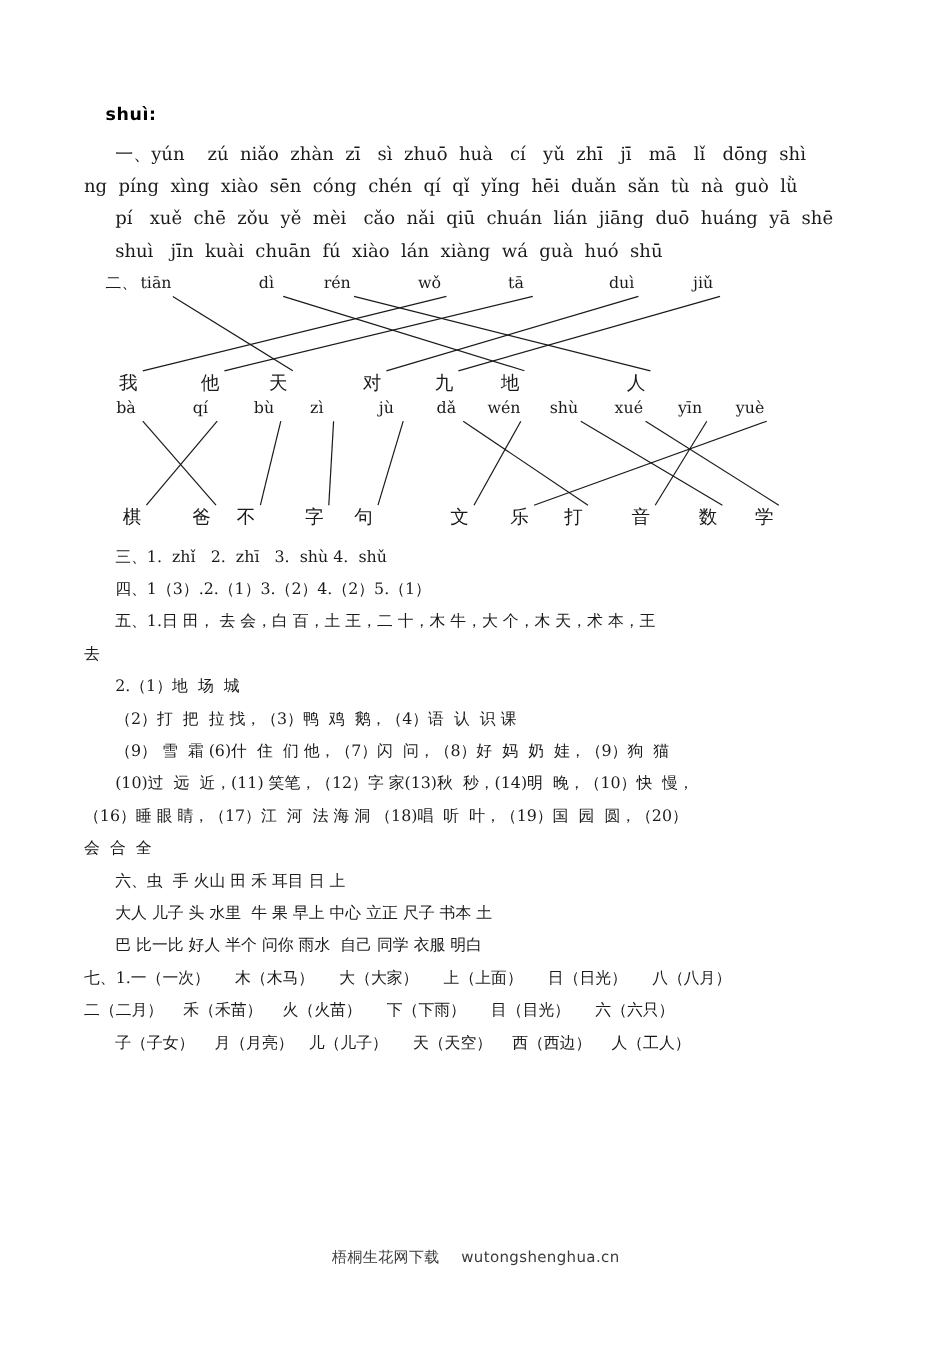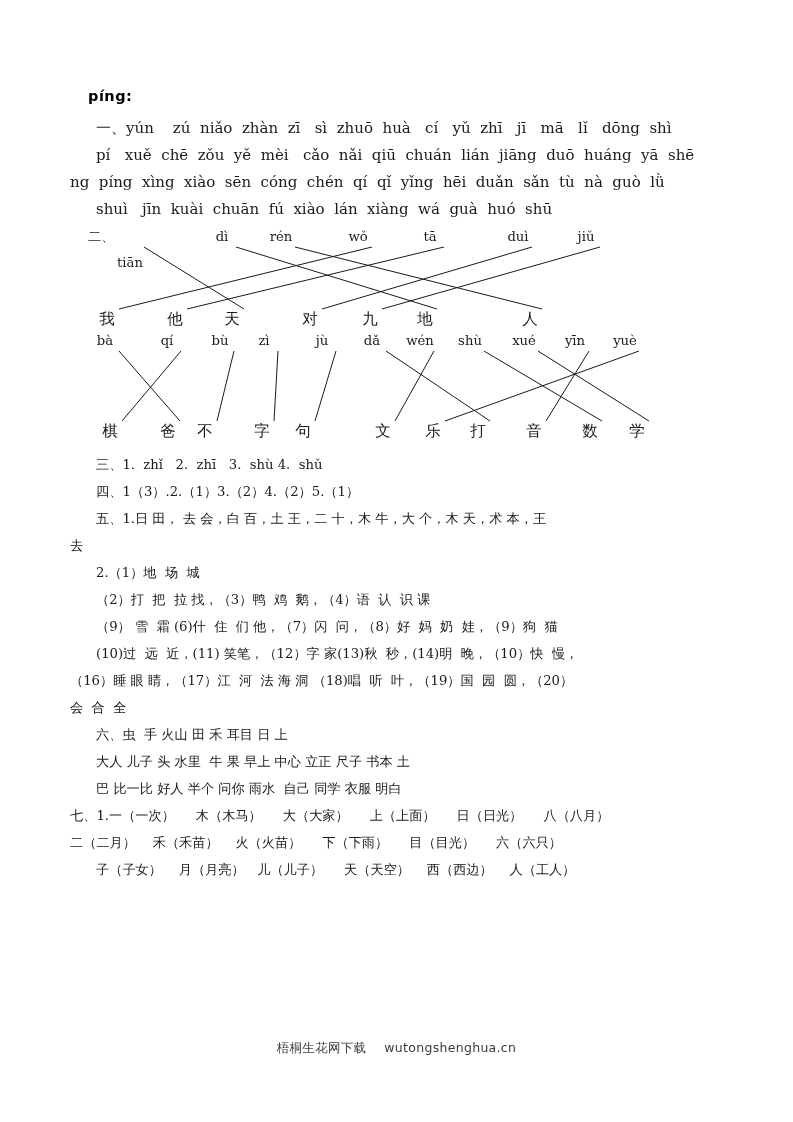--- a/index.html
+++ b/index.html
@@ -98,42 +98,42 @@
     letter-spacing: 0.3px;
   }
   .footer .url { margin-left: 18px; }
 </style>
 </head>
 <body>
 
 <div id="page">
   <div class="content">
 
-    <h1 class="doc-title">píng:</h1>
+    <h1 class="doc-title">shuì:</h1>
 
     <div>
       <div class="pinyin-line indent">一、yún    zú  niǎo  zhàn  zī   sì  zhuō  huà   cí   yǔ  zhī   jī   mā   lǐ   dōng  shì</div>
+      <div class="pinyin-line">ng  píng  xìng  xiào  sēn  cóng  chén  qí  qǐ  yǐng  hēi  duǎn  sǎn  tù  nà  guò  lǜ</div>
       <div class="pinyin-line indent">pí   xuě  chē  zǒu  yě  mèi   cǎo  nǎi  qiū  chuán  lián  jiāng  duō  huáng  yā  shē</div>
-      <div class="pinyin-line">ng  píng  xìng  xiào  sēn  cóng  chén  qí  qǐ  yǐng  hēi  duǎn  sǎn  tù  nà  guò  lǜ</div>
       <div class="pinyin-line indent">shuì   jīn  kuài  chuān  fú  xiào  lán  xiàng  wá  guà  huó  shū</div>
     </div>
 
     <div class="match-block one">
       <svg class="match-svg" id="svg-a" viewBox="0 0 655 104" preserveAspectRatio="none">
           <line x1="74" y1="20" x2="174" y2="82"></line>
           <line x1="166" y1="20" x2="367" y2="82"></line>
           <line x1="225" y1="20" x2="472" y2="82"></line>
           <line x1="302" y1="20" x2="49" y2="82"></line>
           <line x1="374" y1="20" x2="117" y2="82"></line>
           <line x1="462" y1="20" x2="252" y2="82"></line>
           <line x1="530" y1="20" x2="312" y2="82"></line>
         </svg>
       <div class="match-row top">
         <span class="tok" style="left:18px;transform:none;">二、</span>
-        <span id="a-top"><span class="tok" style="left: 60px; margin-top: 26px;">tiān</span><span class="tok" style="left: 152px;">dì</span><span class="tok" style="left: 211px;">rén</span><span class="tok" style="left: 288px;">wǒ</span><span class="tok" style="left: 360px;">tā</span><span class="tok" style="left: 448px;">duì</span><span class="tok" style="left: 516px;">jiǔ</span></span>
+        <span id="a-top"><span class="tok" style="left: 60px;">tiān</span><span class="tok" style="left: 152px;">dì</span><span class="tok" style="left: 211px;">rén</span><span class="tok" style="left: 288px;">wǒ</span><span class="tok" style="left: 360px;">tā</span><span class="tok" style="left: 448px;">duì</span><span class="tok" style="left: 516px;">jiǔ</span></span>
       </div>
       <div class="match-row bottom">
         <span id="a-bot"><span class="tok han" style="left: 37px;">我</span><span class="tok han" style="left: 105px;">他</span><span class="tok han" style="left: 162px;">天</span><span class="tok han" style="left: 240px;">对</span><span class="tok han" style="left: 300px;">九</span><span class="tok han" style="left: 355px;">地</span><span class="tok han" style="left: 460px;">人</span></span>
       </div>
     </div>
 
     <div class="match-block two">
       <svg class="match-svg" id="svg-b" viewBox="0 0 655 112" preserveAspectRatio="none">
           <line x1="49" y1="20" x2="110" y2="90"></line>
           <line x1="111" y1="20" x2="52" y2="90"></line>

